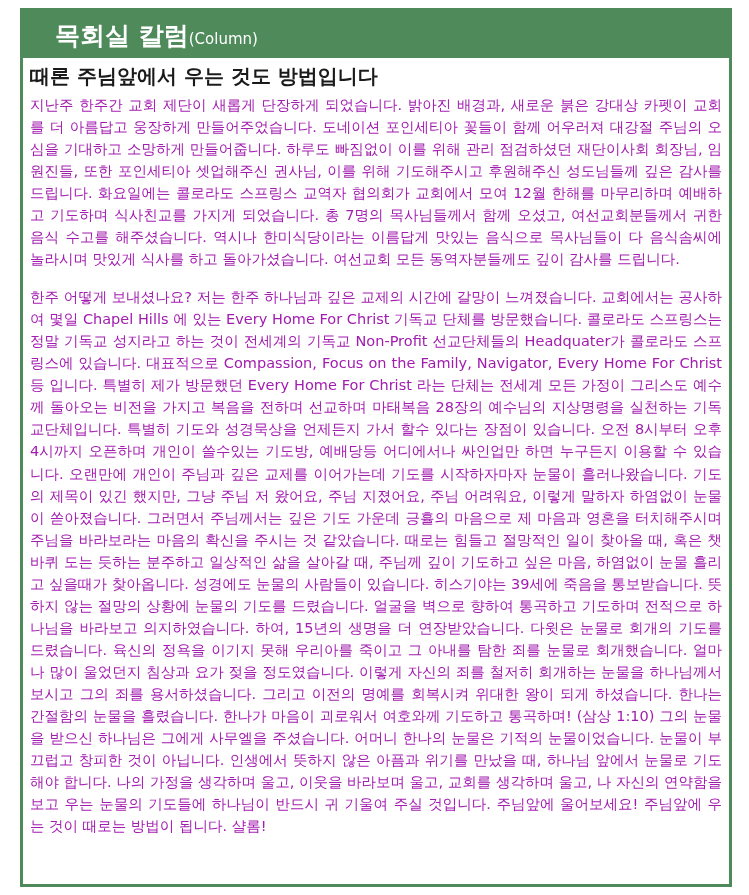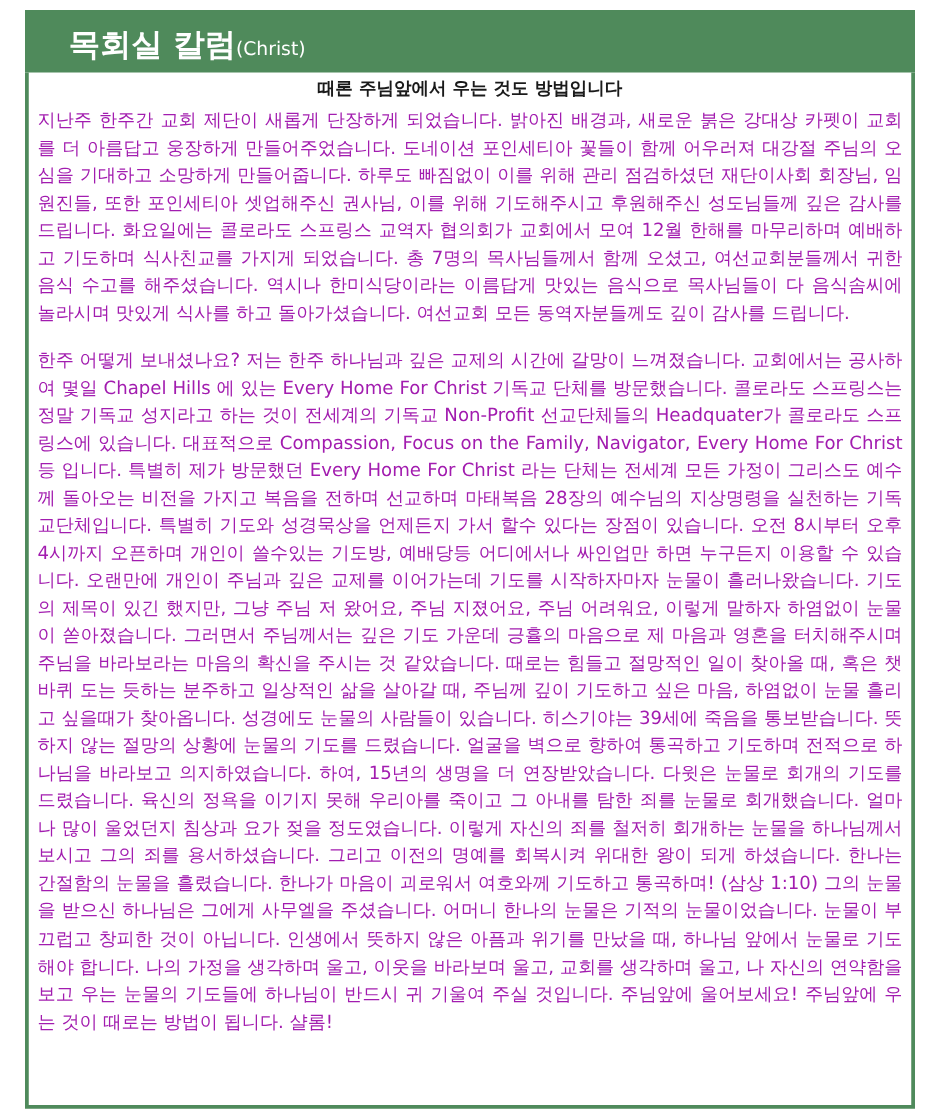--- a/index.html
+++ b/index.html
@@ -75,22 +75,21 @@
   }
 
   .content {
     position: absolute;
     left: 30px;
     top: 62px;
     width: 692px;
   }
 
   .article-title {
-    text-align: center;
-    font-size: 14px;
+    font-size: 20px;
     font-weight: bold;
     color: #1a1a1a;
     margin: 0 0 4px 0;
     line-height: 1.4;
   }
 
   p.body-text {
     margin: 0 0 0 0;
     font-size: 14.5px;
     line-height: 1.52;
@@ -103,21 +102,21 @@
     height: 16px;
   }
 </style>
 </head>
 <body>
 
 <div class="page">
 
   <div class="header-band">
     <div class="header-title">
-      <span>목회실 칼럼</span><span class="sub">(Christ)</span>
+      <span>목회실 칼럼</span><span class="sub">(Column)</span>
     </div>
   </div>
 
   <div class="rule-left"></div>
   <div class="rule-right"></div>
   <div class="rule-bottom"></div>
 
   <div class="content">
     <h1 class="article-title">때론 주님앞에서 우는 것도 방법입니다</h1>
     <p class="body-text">지난주 한주간 교회 제단이 새롭게 단장하게 되었습니다. 밝아진 배경과, 새로운 붉은 강대상 카펫이 교회를 더 아름답고 웅장하게 만들어주었습니다. 도네이션 포인세티아 꽃들이 함께 어우러져 대강절 주님의 오심을 기대하고 소망하게 만들어줍니다. 하루도 빠짐없이 이를 위해 관리 점검하셨던 재단이사회 회장님, 임원진들, 또한 포인세티아 셋업해주신 권사님, 이를 위해 기도해주시고 후원해주신 성도님들께 깊은 감사를 드립니다. 화요일에는 콜로라도 스프링스 교역자 협의회가 교회에서 모여 12월 한해를 마무리하며 예배하고 기도하며 식사친교를 가지게 되었습니다. 총 7명의 목사님들께서 함께 오셨고, 여선교회분들께서 귀한 음식 수고를 해주셨습니다. 역시나 한미식당이라는 이름답게 맛있는 음식으로 목사님들이 다 음식솜씨에 놀라시며 맛있게 식사를 하고 돌아가셨습니다. 여선교회 모든 동역자분들께도 깊이 감사를 드립니다.</p>

